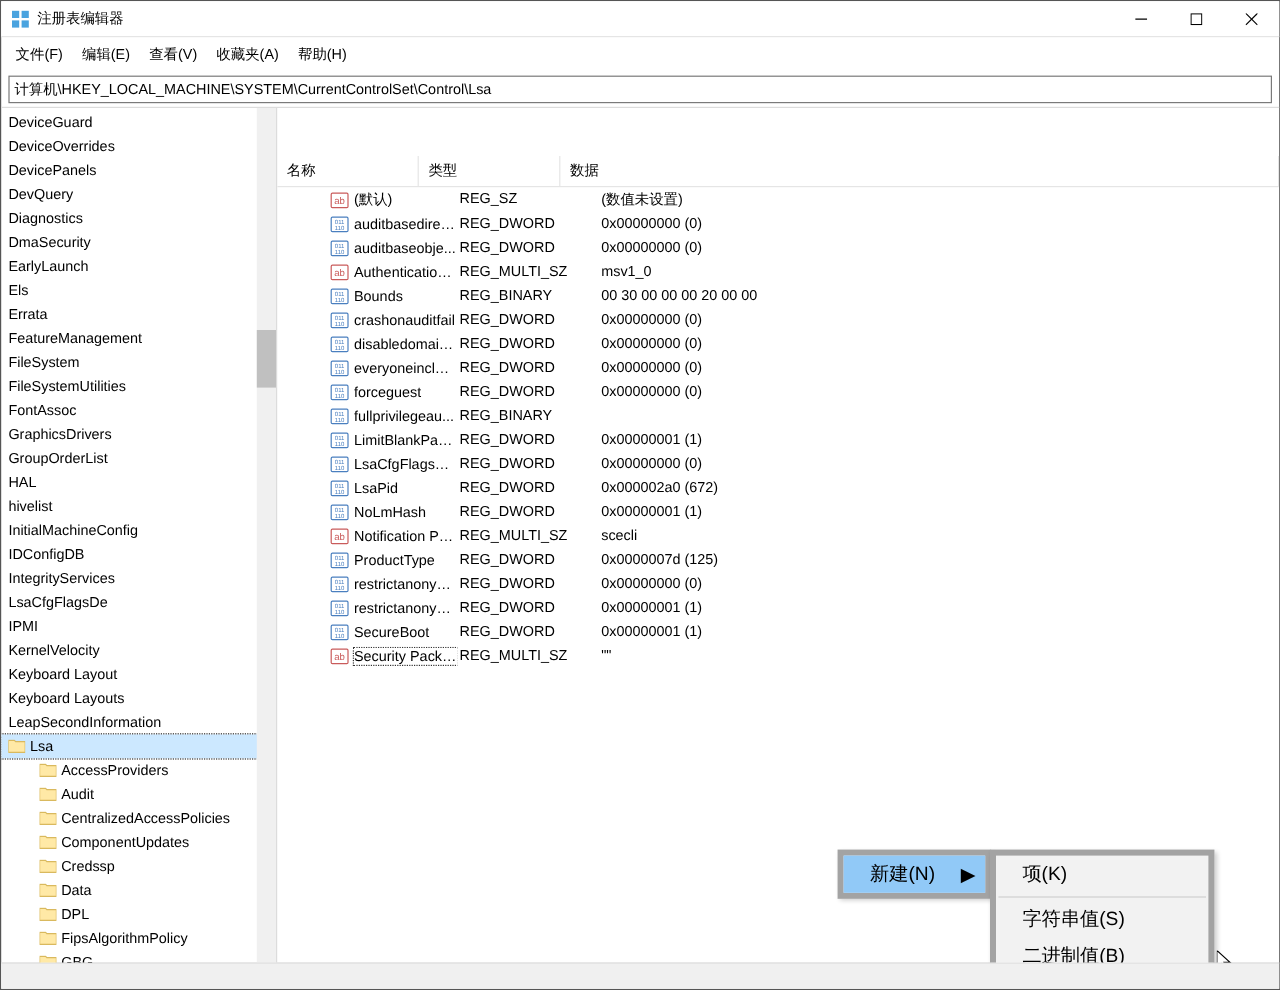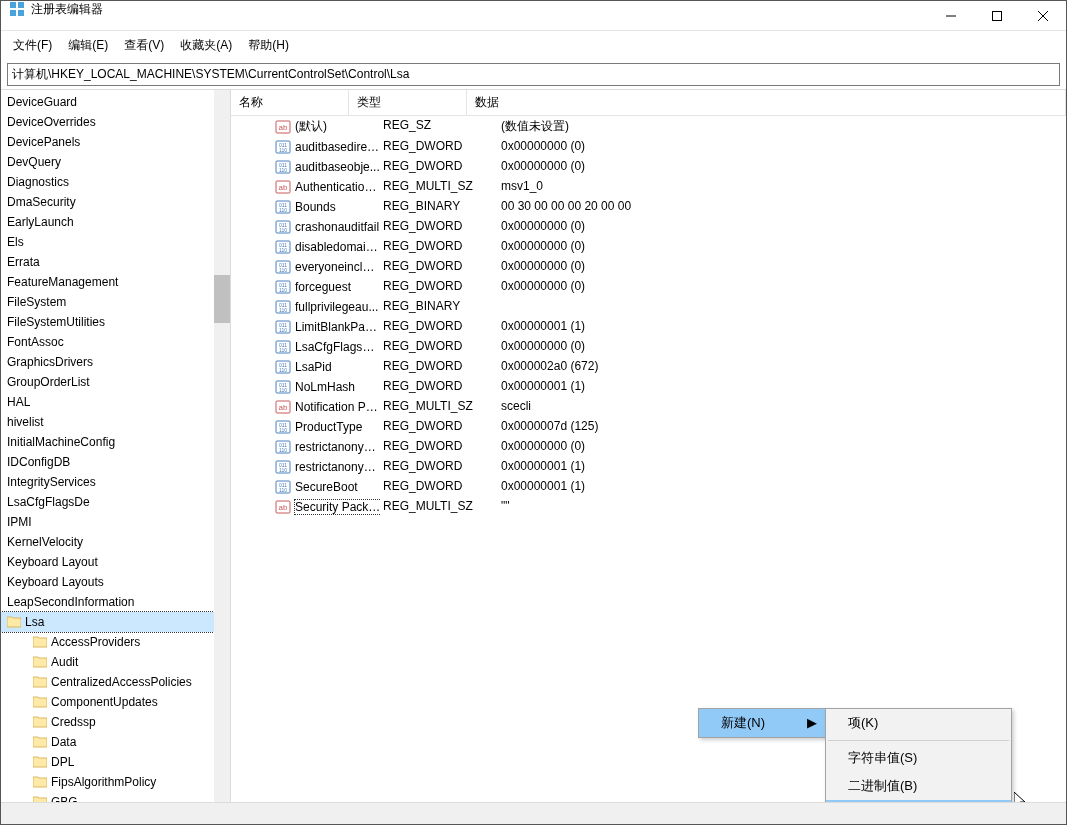--- a/index.html
+++ b/index.html
@@ -8,21 +8,21 @@
     font-family: "Segoe UI", "Microsoft YaHei", sans-serif;
     font-size: 12px;
     background: #fff;
     color: #000;
     overflow: hidden;
     width: 1067px;
     height: 825px;
   }
   .window { display: flex; flex-direction: column; height: 825px; border: 1px solid #555; }
   .titlebar {
-    display: flex; height: 30px;
+    display: flex; align-items: center; height: 30px;
     background: #fff; padding-left: 8px;
     border-bottom: 1px solid #e5e5e5;
   }
   .titlebar .app-icon { width: 16px; height: 16px; margin-right: 6px; }
   .titlebar .title { flex: 1; font-size: 12px; }
   .win-controls { display: flex; }
   .win-btn { width: 46px; height: 30px; display: flex; align-items: center; justify-content: center; }
   .menubar { display: flex; padding: 2px 4px; font-size: 12px; }
   .menubar .menu-item { padding: 4px 8px; }
   .addrbar { padding: 3px 6px; }
@@ -30,34 +30,34 @@
   .content { flex: 1; display: flex; min-height: 0; border-top: 1px solid #dcdcdc; }
   .tree-panel { width: 230px; border-right: 1px solid #dcdcdc; overflow: hidden; position: relative; }
   .tree-scroll-thumb { position: absolute; right: 0; top: 185px; width: 16px; height: 48px; background: #c0c0c0; }
   .tree-scroll-track { position: absolute; right:0; top:0; bottom:0; width:16px; background:#f0f0f0; }
   .tree { list-style:none; margin:0; padding: 2px 0; }
   .tree li { padding: 2px 0 2px 6px; font-size: 12px; white-space: nowrap; line-height: 16px; }
   .tree li.sel { background:#cce8ff; outline:1px dotted #333; }
   .tree li.sub { padding-left: 32px; }
   .folder-icon { width:14px; height:12px; display:inline-block; margin-right:4px; vertical-align:-2px; }
   .list-panel { flex:1; position:relative; overflow:hidden; }
-  .list-header { display:flex; border-bottom:1px solid #e5e5e5; font-size:12px; }
+  .list-header { display:flex; border-bottom:1px solid #e5e5e5; font-size:12px;margin-top:40px; }
   .list-header div { padding:4px 8px; border-right:1px solid #e5e5e5; }
   .col-name { width:118px; }
   .col-type { width:118px; }
   .col-data { flex:1; }
   .list-body { }
   .row { display:flex; font-size:12px; padding:2px 10px;margin-left:28px; }
   .row .cname { width:112px; padding-left:6px; display:flex; align-items:center; white-space:nowrap; overflow:hidden; text-overflow:ellipsis; }
   .row .ctype { width:118px; padding-left:2px; }
   .row .cdata { flex:1; padding-left:2px; }
   .val-icon { width:16px; height:16px; margin-right:4px; flex-shrink:0; }
   .row.sel .lbl { outline:1px dotted #333; }
   .lbl { overflow:hidden; text-overflow:ellipsis; white-space:nowrap; }
-  .ctx-menu { position:absolute; background:#f2f2f2; border:1px solid #a3a3a3; box-shadow:2px 2px 4px rgba(0,0,0,.2); font-size:13px; }
+  .ctx-menu { position:absolute; background:#f2f2f2; border:5px solid #a3a3a3; box-shadow:2px 2px 4px rgba(0,0,0,.2); font-size:16px; }
   .ctx-menu .row-item { padding:5px 22px 5px 22px; white-space:nowrap; position:relative; }
   .ctx-menu .row-item.hl { background:#91c9f7; }
   .ctx-menu .sep { height:1px; background:#d0d0d0; margin:3px 2px; }
   .ctx1 { left:467px; top:618px; width:128px; }
   .ctx1 .row-item { background:#91c9f7; }
   .ctx1 .arrow { position:absolute; right:8px; top:6px; }
   .ctx2 { left:594px; top:618px; width:187px; }
   .cursor { position:absolute; left:783px; top:702px; pointer-events:none; }
   .statusbar { height:22px; border-top:1px solid #dcdcdc; background:#f0f0f0; }
 </style>

